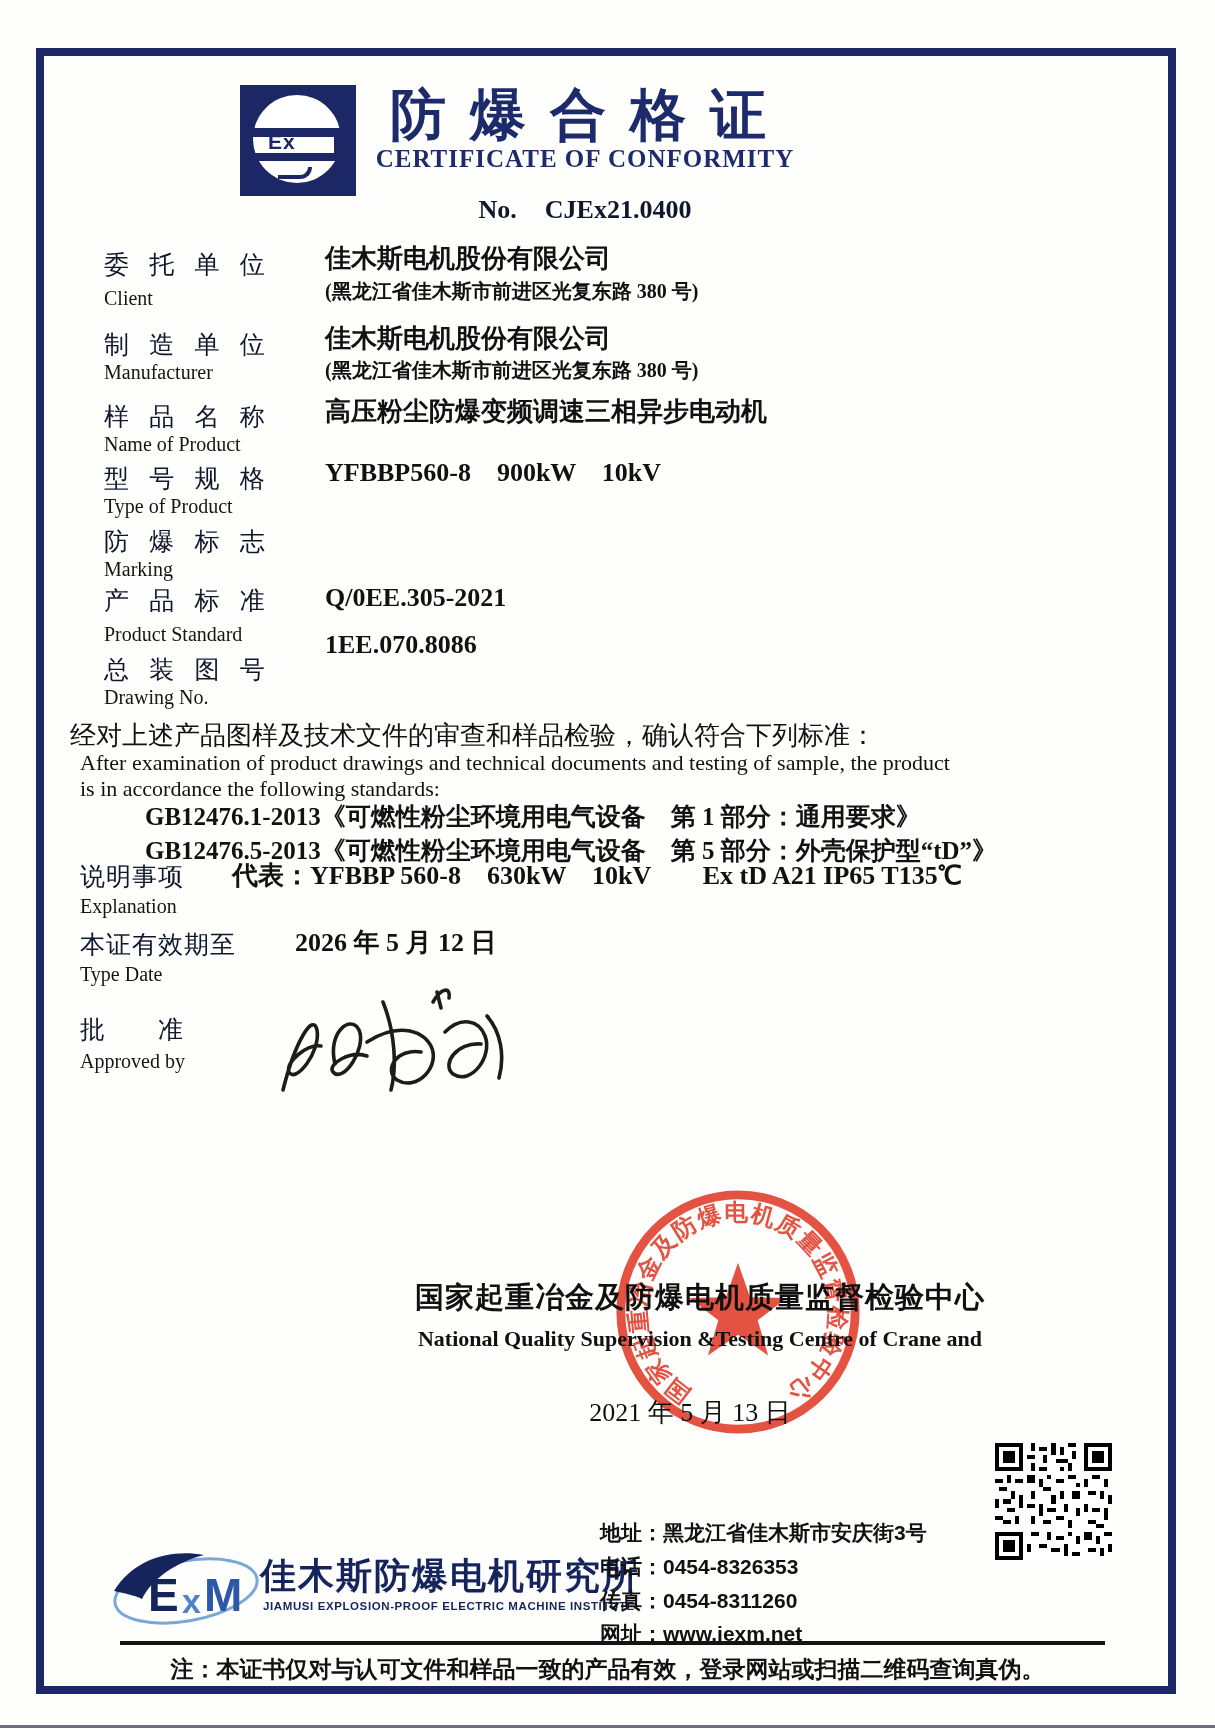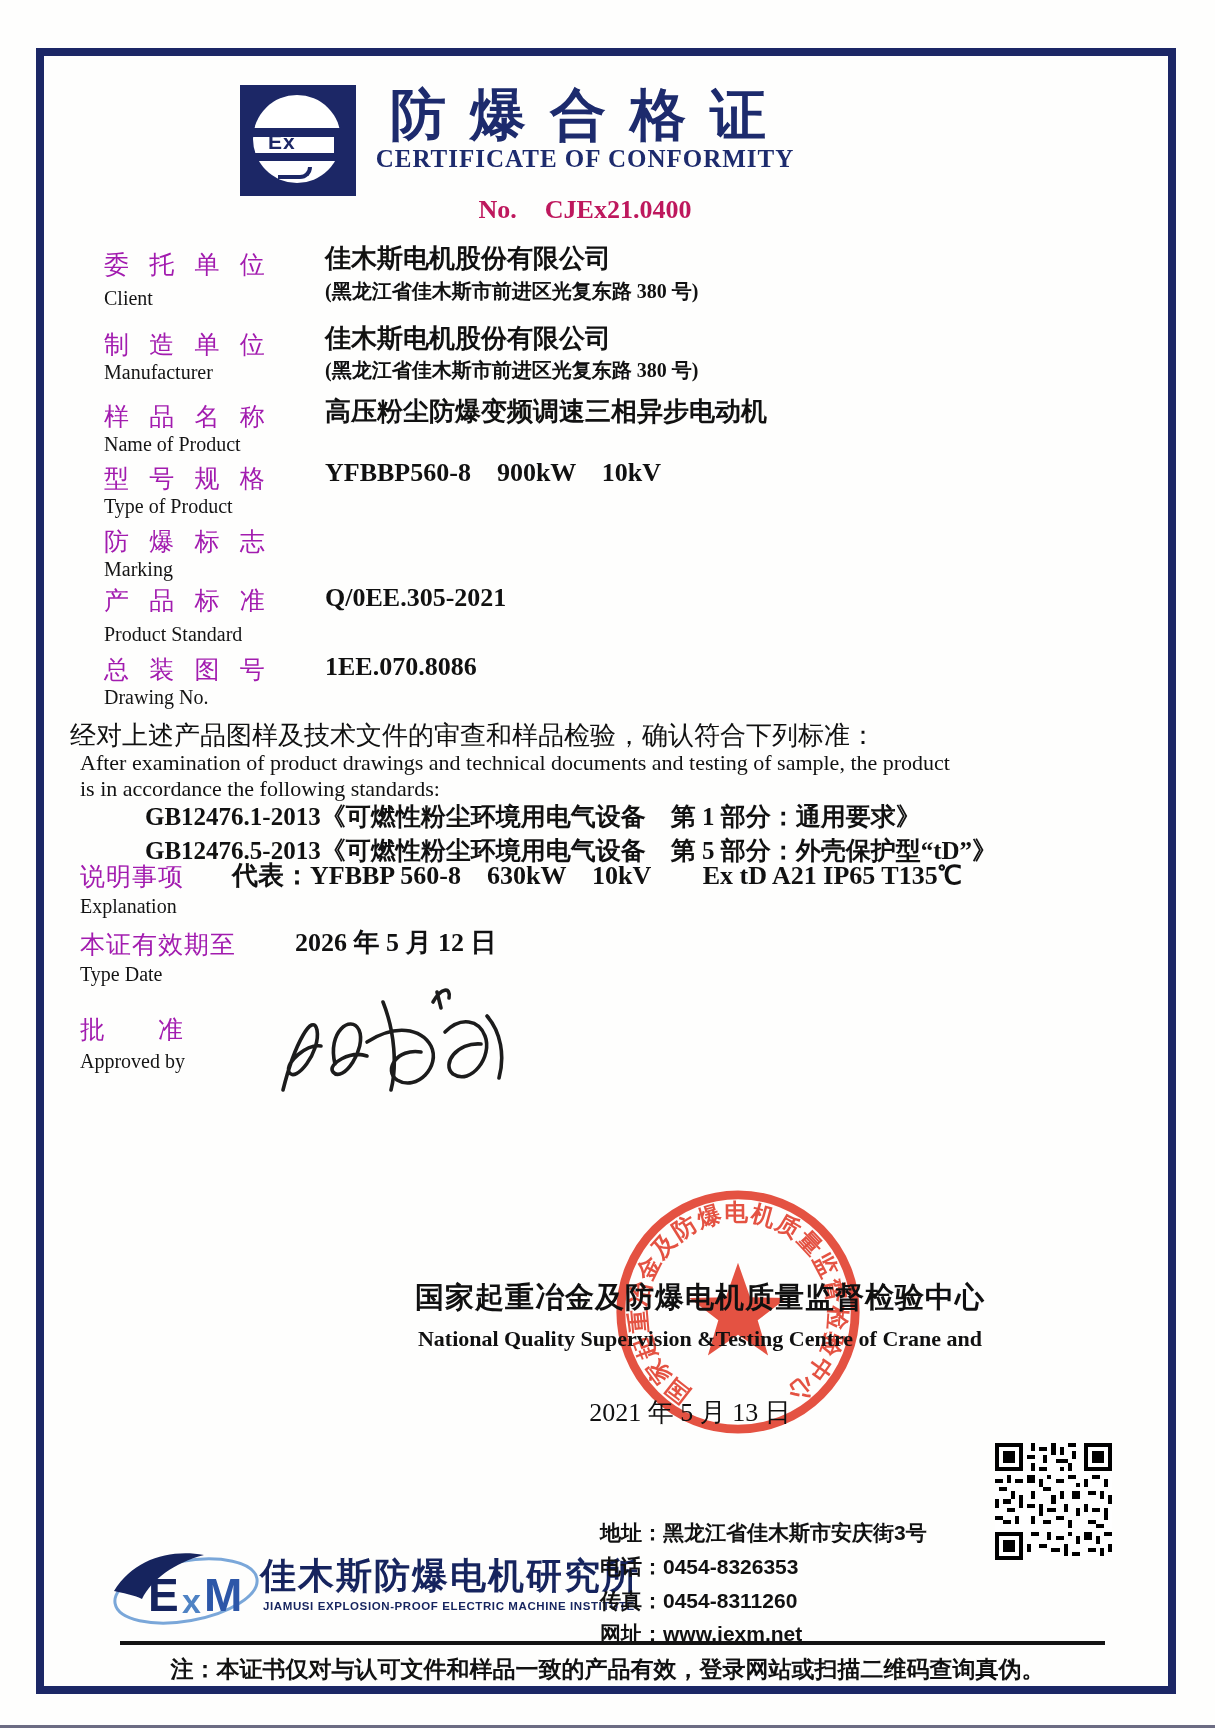--- a/index.html
+++ b/index.html
@@ -21,24 +21,24 @@
   .ex-logo .cut-right{position:absolute; right:0; top:43px; width:22px; height:33px; background:#1c2766;}
   .ex-logo .ex-txt{position:absolute; left:28px; top:46px; font-family:"Liberation Sans",sans-serif;
     font-weight:bold; font-size:21px; color:#1c2766; line-height:21px; letter-spacing:1px;}
   .ex-logo .hook{position:absolute; left:38px; top:82px; width:34px; height:12px;
     border:4px solid #1c2766; border-top:none; border-left:none; border-radius:0 0 14px 0; box-sizing:border-box;}
   .title-cn{position:absolute; left:390px; top:78px; width:400px; text-align:center;
     font-size:56px; font-weight:bold; color:#1d2b6d; letter-spacing:24px; white-space:nowrap;}
   .title-en{position:absolute; left:375px; top:145px; width:420px; text-align:center;
     font-size:25px; font-weight:bold; color:#1d2b6d; letter-spacing:1px; white-space:nowrap;}
   .cert-no{position:absolute; left:375px; top:195px; width:420px; text-align:center;
-    font-size:26px; font-weight:bold; color:#be185d; white-space:nowrap;}
+    font-size:26px; font-weight:bold; color:#0f172a; white-space:nowrap;}
   .cert-no .gap{display:inline-block; width:28px;}
   
-  .f-label-cn{position:absolute; left:104px; font-size:25px; letter-spacing:7px; color:#a21caf; white-space:nowrap;}
+  .f-label-cn{position:absolute; left:104px; font-size:25px; letter-spacing:7px; color:#0f172a; white-space:nowrap;}
   .f-label-en{position:absolute; left:104px; font-size:20px; color:#141414; white-space:nowrap;}
   .f-val{position:absolute; left:325px; font-size:26px; font-weight:600; color:#111; white-space:nowrap;}
   .f-val2{position:absolute; left:325px; font-size:20px; font-weight:600; color:#111; white-space:nowrap;}
   .f-val-lat{font-family:"Liberation Serif",serif; font-weight:bold;}
   
   .stmt-cn{position:absolute; left:70px; top:718px; font-size:26px; color:#111; white-space:nowrap;}
   .stmt-en{position:absolute; left:80px; font-size:22px; color:#111; white-space:nowrap;}
   .std-line{position:absolute; left:145px; font-size:25px; font-weight:600; color:#111; white-space:nowrap;}
   
   .stamp{position:absolute; left:610px; top:1184px; width:256px; height:256px; opacity:.88; mix-blend-mode:multiply;}
@@ -103,21 +103,21 @@
 
   <div class="f-label-cn" style="top:525px">防 爆 标 志</div>
   <div class="f-label-en" style="top:558px">Marking</div>
 
   <div class="f-label-cn" style="top:584px">产 品 标 准</div>
   <div class="f-label-en" style="top:623px">Product Standard</div>
   <div class="f-val f-val-lat" style="top:583px">Q/0EE.305-2021</div>
 
   <div class="f-label-cn" style="top:653px">总 装 图 号</div>
   <div class="f-label-en" style="top:686px">Drawing No.</div>
-  <div class="f-val f-val-lat" style="top:652px">1EE.070.8086</div>
+  <div class="f-val f-val-lat" style="top:630px">1EE.070.8086</div>
 
   <div class="stmt-cn">经对上述产品图样及技术文件的审查和样品检验，确认符合下列标准：</div>
   <div class="stmt-en" style="top:750px">After examination of product drawings and technical documents and testing of sample, the product</div>
   <div class="stmt-en" style="top:776px">is in accordance the following standards:</div>
   <div class="std-line" style="top:800px">GB12476.1-2013《可燃性粉尘环境用电气设备　第 1 部分：通用要求》</div>
   <div class="std-line" style="top:834px">GB12476.5-2013《可燃性粉尘环境用电气设备　第 5 部分：外壳保护型“tD”》</div>
 
   <div class="f-label-cn" style="left:80px; top:860px; letter-spacing:1px;">说明事项</div>
   <div class="f-label-en" style="left:80px; top:895px">Explanation</div>
   <div class="f-val f-val-lat" style="left:232px; top:858px">代表：YFBBP 560-8　630kW　10kV　　Ex tD A21 IP65 T135℃</div>

